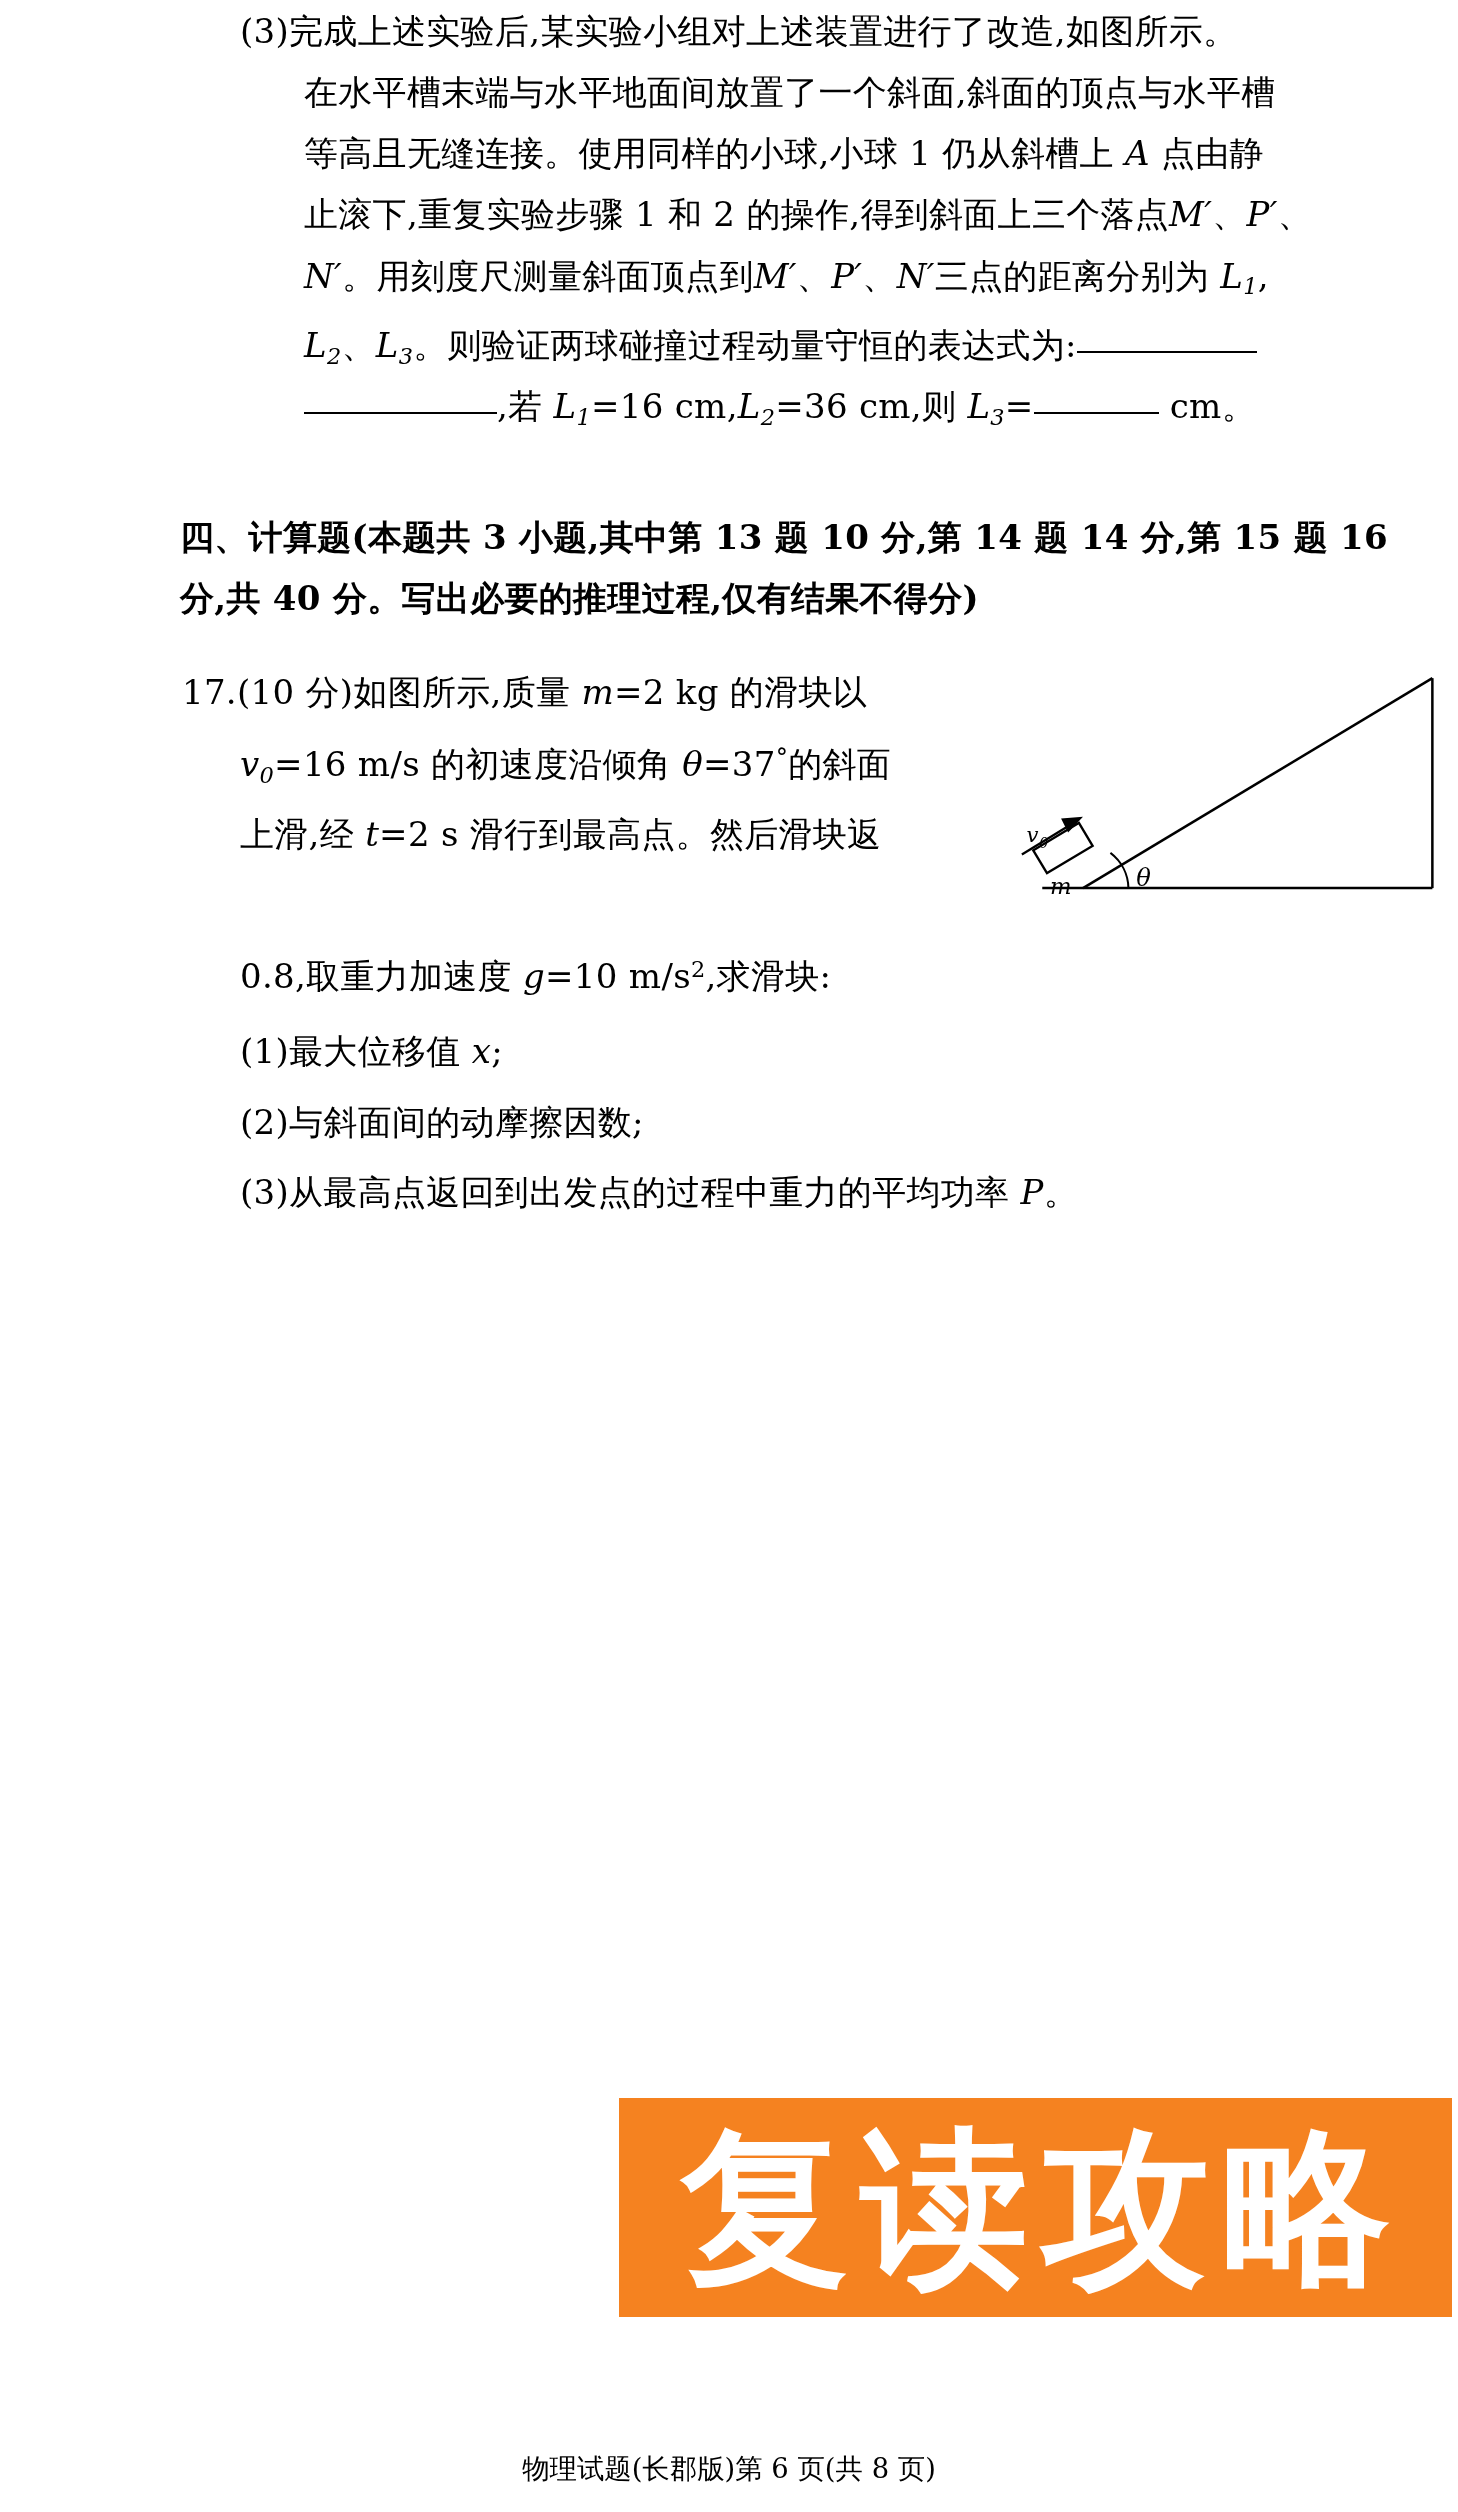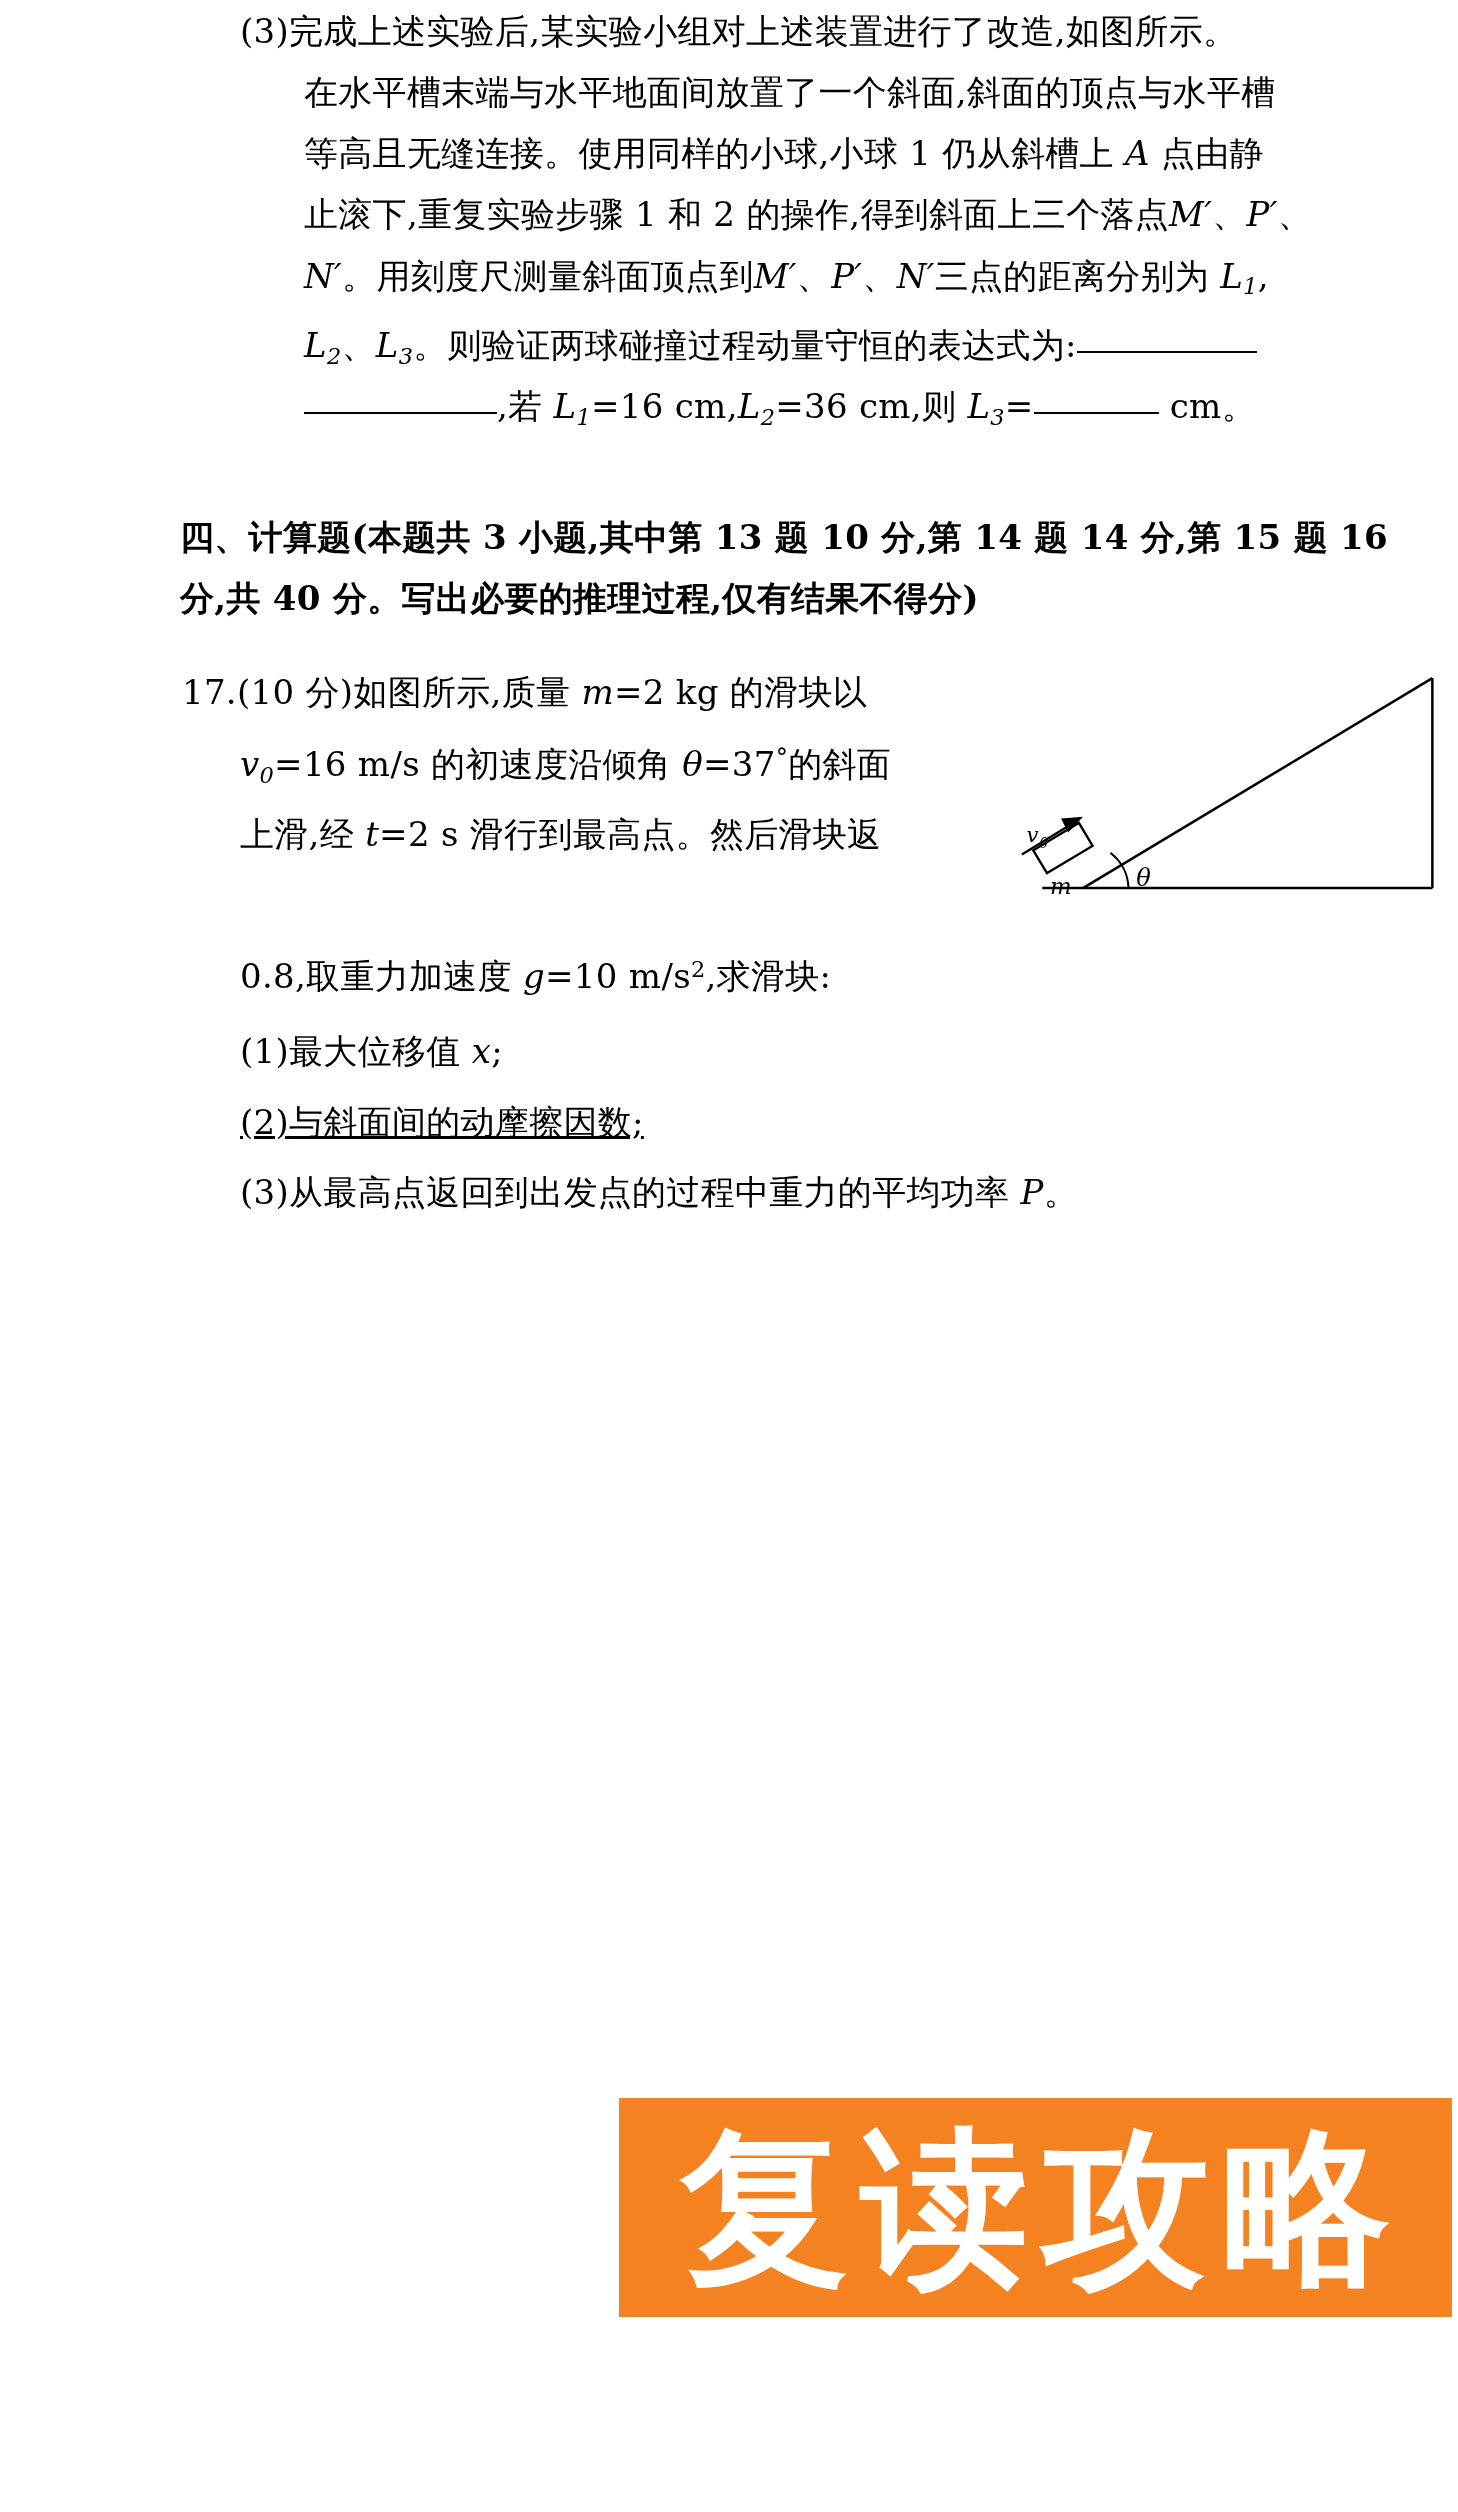--- a/index.html
+++ b/index.html
@@ -156,21 +156,21 @@
 
 
   <div class="ln" style="left:240px; top:958px;">
     <span>0.8,取重力加速度 </span><i class="v">g</i><span>=10 m/s</span><span class="sup">2</span><span>,求滑块:</span>
   </div>
 
   <div class="ln" style="left:240px; top:1034px;">
     <span>(1)</span><span>最大位移值 </span><i class="v">x</i><span>;</span>
   </div>
 
-  <div class="ln" style="left:240px; top:1105px;text-decoration:underline;">
+  <div class="ln" style="left:240px; top:1105px;">
     <span>(2)</span><span>与斜面间的动摩擦因数;</span>
   </div>
 
   <div class="ln" style="left:240px; top:1175px;">
     <span>(3)</span><span>从最高点返回到出发点的过程中重力的平均功率 </span><i class="v">P</i><span>。</span>
   </div>
 
   <div id="incline-figure">
     <svg width="470" height="235" viewBox="0 0 600 300" xmlns="http://www.w3.org/2000/svg">
 
@@ -193,15 +193,18 @@
       <text x="64" y="230" font-family="DejaVu Serif, Liberation Serif, serif" font-size="18" font-style="italic">0</text>
       <text x="78" y="288" font-family="DejaVu Serif, Liberation Serif, serif" font-size="29" font-style="italic">m</text>
       <text x="188" y="278" font-family="DejaVu Serif, Liberation Serif, serif" font-size="31" font-style="italic">θ</text>
     </svg>
   </div>
 
   <div id="promo-banner">
     <span class="txt">复读攻略</span>
   </div>
 
+  <div id="page-footer">
+    <span>物理试题(长郡版)第 6 页(共 8 页)</span>
+  </div>
 
 </div>
 
 
 </body></html>

